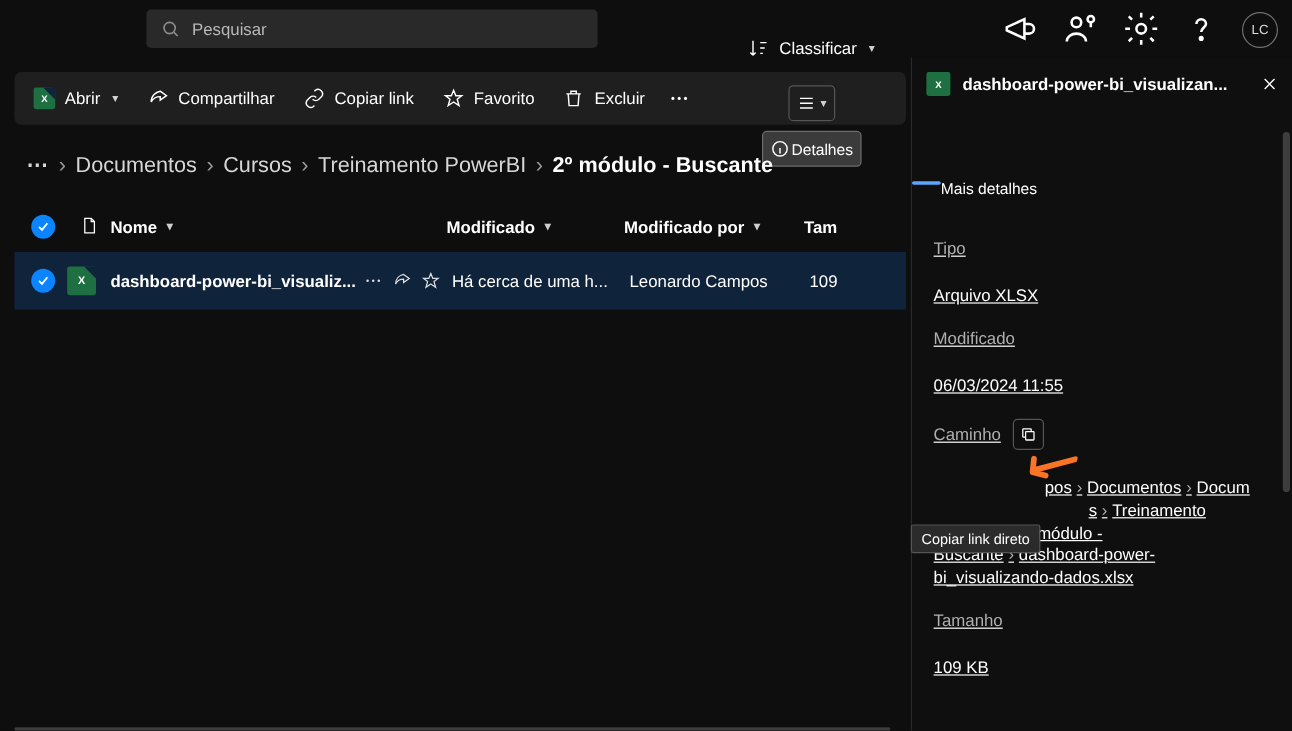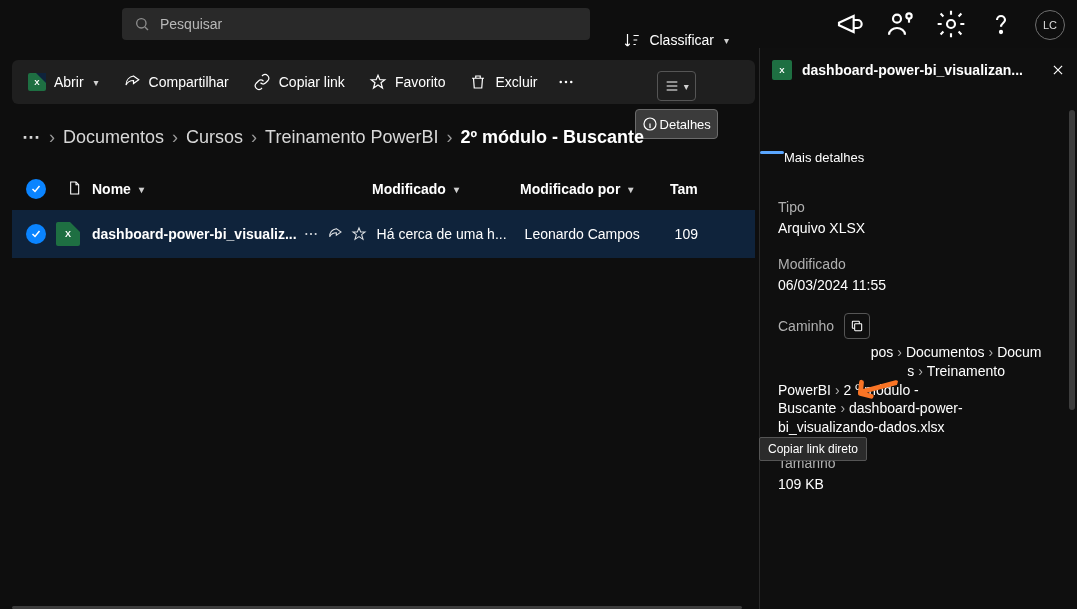--- a/index.html
+++ b/index.html
@@ -1,19 +1,19 @@
 <!DOCTYPE html>
 <html><head>
 <meta charset="utf-8">
 <style>
 * { box-sizing: border-box; margin: 0; padding: 0; font-family: "Segoe UI", -apple-system, sans-serif; }
 body { background: #0e0e0e; color: #fff; width: 1077px; height: 609px; overflow: hidden; position: relative; }
 
 .top-bar { height: 48px; display: flex; align-items: center; padding: 0 12px; background: #0e0e0e; }
-.search-box { margin-left: 110px; width: 468px; height: 32px; background: #292929; border-radius: 4px; display: flex; align-items: center; padding: 0 12px; gap: 10px; }
+.search-box { margin-left: 110px; width: 376px; height: 32px; background: #292929; border-radius: 4px; display: flex; align-items: center; padding: 0 12px; gap: 10px; }
 .search-box svg { width: 16px; height: 16px; opacity: .7; }
 .search-box span { color: #b8b8b8; font-size: 14px; }
 .right-icons { margin-left: auto; display: flex; align-items: flex-end; gap: 18px; }
 .icon-btn { background: none; border: none; color: #fff; cursor: pointer; display: flex; align-items: center; justify-content: center; width: 32px; height: 32px; }
 .avatar { width: 30px; height: 30px; border-radius: 50%; border: 1px solid #6f6f6f; display: flex; align-items: center; justify-content: center; font-size: 11px; color: #ddd; }
 
 .content-row { display: flex; height: calc(100% - 48px); }
 
 .main-col { flex: 1; padding: 12px 0 0 12px; min-width: 0; }
 
@@ -50,23 +50,23 @@
 .row-actions svg { width: 16px; height: 16px; opacity: .85; }
 
 .details { width: 318px; border-left: 1px solid #292929; background: rgba(20,20,20,.2); position: relative; }
 .d-head { display: flex; align-items: center; gap: 10px; padding: 12px 12px; }
 .d-head .xl-sm { width: 20px; height: 20px; background:#1e6f42; border-radius:2px; display:flex; align-items:center; justify-content:center; font-size:8px; font-weight:bold; }
 .d-title { font-size: 14px; font-weight: 600; white-space: nowrap; overflow: hidden; text-overflow: ellipsis; flex:1; }
 .d-close { cursor:pointer; }
 .d-tab-hold { display:flex; flex-direction:row; align-items:center; margin-top:58px; }
 .d-tab { width: 24px; height: 3px; border-radius: 2px; background: #5ba7ff; margin-bottom: 10px; }
 .d-tablabel { font-size: 13px; color:#fff; }
-.d-body { padding: 16px 18px 0 18px; font-size: 14px; }
+.d-body { padding: 16px 18px 0 18px; font-size: 14px; text-decoration: underline; }
 .d-label { color: #b0b0b0; font-size: 14px; margin-top: 18px; display:flex; align-items:center; gap:10px; }
-.d-value { color: #fff; margin-top: 4px; line-height: 1.35; }
+.d-value { color: #fff; margin-top: 22px; line-height: 1.35; }
 .breadcrumb-path span.sep { color:#b0b0b0; padding:0 4px; }
 
 .arrow-annot { position: absolute; right: 182px; top: 374px; transform: rotate(14deg); color:#f97425; pointer-events:none; }
 .arrow-annot svg { width: 40px; height: 30px; }
 
 .tooltip { position: absolute; left: 759px; top: 437px; background: #2b2b2b; padding: 4px 8px; font-size: 12px; border: 1px solid #555; border-radius: 2px; z-index: 5; }
 
 .scrollbar { position:absolute; right:2px; top:62px; width:6px; height:300px; background:#3d3d3d; border-radius:3px; }
 .main-scroll { position:absolute; bottom:0; left:12px; height:3px; width:730px; background:#3d3d3d; border-radius:2px; }
 </style>

